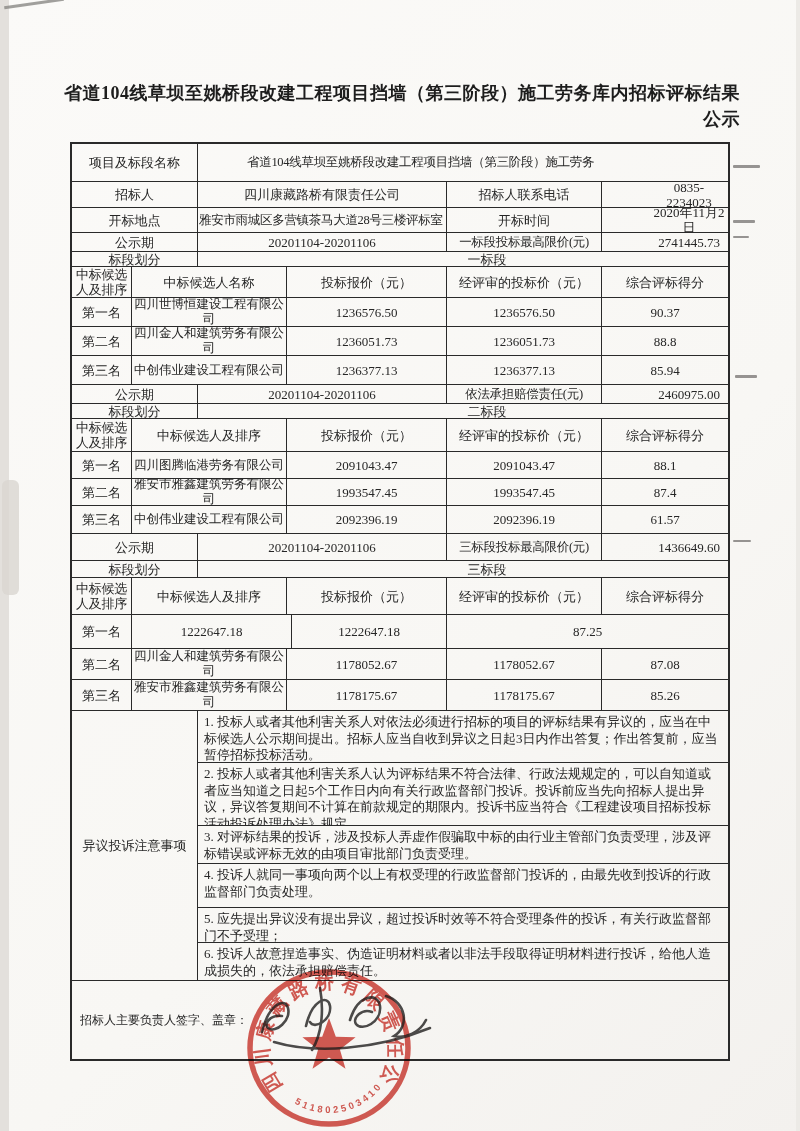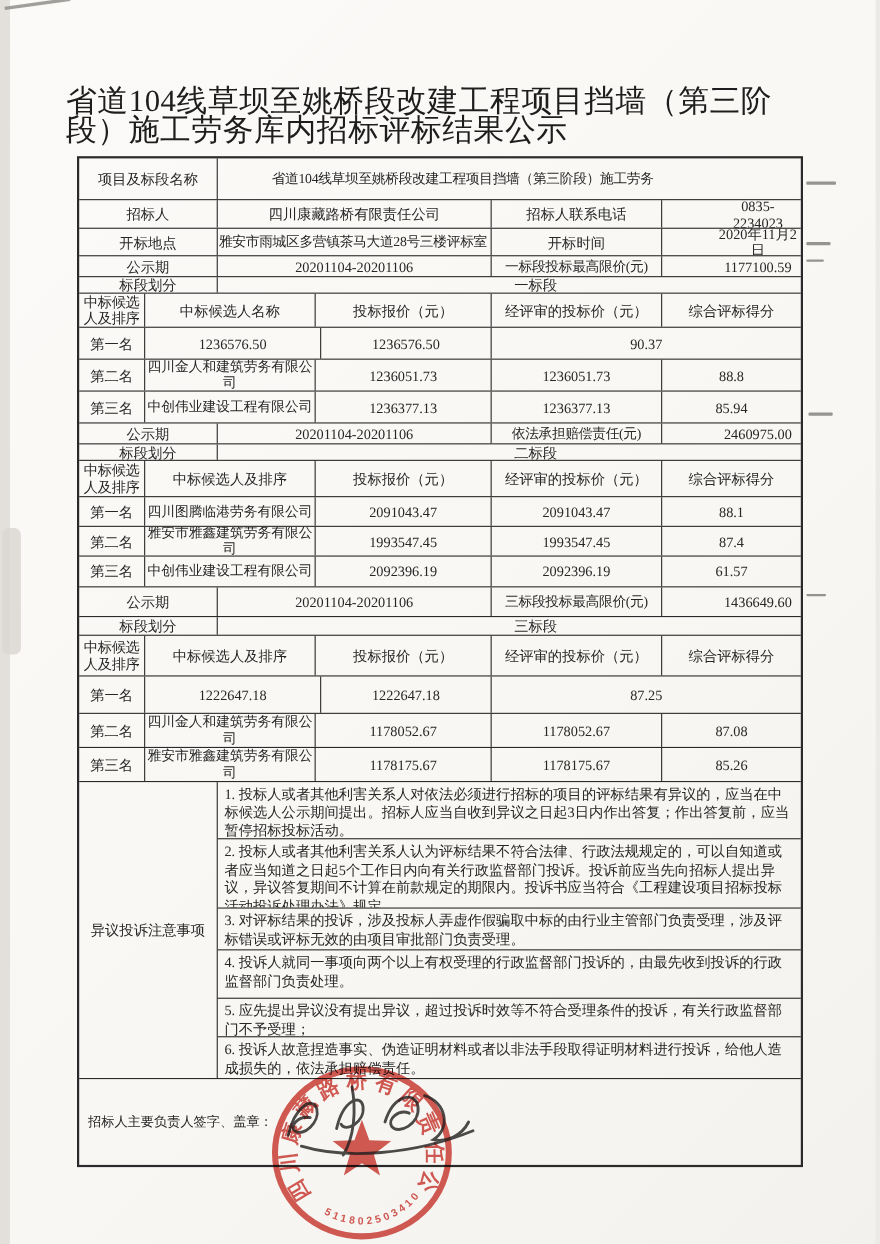--- a/index.html
+++ b/index.html
@@ -17,21 +17,21 @@
   .smudge{position:absolute;left:2px;top:480px;width:17px;height:115px;background:#d9d6d1;border-radius:6px;opacity:.8;}
   .streak{position:absolute;background:#45423f;opacity:.55;border-radius:1px;}
   .s1{left:733px;top:165px;width:27px;height:3px;}
   .s2{left:733px;top:220px;width:22px;height:3px;}
   .s3{left:733px;top:236px;width:16px;height:2px;}
   .s4{left:735px;top:375px;width:22px;height:3px;}
   .s5{left:733px;top:540px;width:18px;height:2px;}
 
   .title{
     position:absolute;left:60px;top:80px;width:680px;margin:0;
-    font-size:28px;font-weight:400;line-height:26px;text-align:left;color:#1d1d1d;
+    font-size:18px;font-weight:700;line-height:26px;text-align:right;color:#1d1d1d;
     letter-spacing:.5px;
   }
 
   .tbl{position:absolute;left:70px;top:142px;width:660px;border:2px solid #2a2a2a;box-sizing:border-box;background:transparent;}
   .row{display:flex;border-bottom:1px solid #2a2a2a;box-sizing:border-box;align-items:stretch;}
   .row:last-child{border-bottom:none;}
   .cell{
     box-sizing:border-box;border-right:1px solid #2a2a2a;
     display:flex;align-items:center;justify-content:center;
     font-size:13px;line-height:15px;text-align:center;padding:1px 2px;overflow:hidden;
@@ -95,35 +95,36 @@
       <div class="cell w-lab">开标地点</div>
       <div class="cell w-val tight left">雅安市雨城区多营镇茶马大道28号三楼评标室</div>
       <div class="cell w-lab2">开标时间</div>
       <div class="cell w-val2">2020年11月2日</div>
     </div>
 
     <div class="row" style="height:19px">
       <div class="cell w-lab">公示期</div>
       <div class="cell w-val">20201104-20201106</div>
       <div class="cell w-lab2 tight">一标段投标最高限价(元)</div>
-      <div class="cell w-val2">1177100.59</div>
+      <div class="cell w-val2">2741445.73</div>
     </div>
     <div class="row" style="height:15px">
       <div class="cell w-lab">标段划分</div>
       <div class="cell w-val2">一标段</div>
     </div>
     <div class="row hdr" style="height:31px">
       <div class="cell w-rank tight">中标候选人及排序</div>
       <div class="cell w-name">中标候选人名称</div>
       <div class="cell w-bid">投标报价（元）</div>
       <div class="cell w-eval">经评审的投标价（元）</div>
       <div class="cell w-score">综合评标得分</div>
     </div>
     <div class="row" style="height:29px">
       <div class="cell w-rank">第一名</div>
+      <div class="cell w-name">四川世博恒建设工程有限公司</div>
       <div class="cell w-bid">1236576.50</div>
       <div class="cell w-eval">1236576.50</div>
       <div class="cell w-score">90.37</div>
     </div>
     <div class="row" style="height:29px">
       <div class="cell w-rank">第二名</div>
       <div class="cell w-name">四川金人和建筑劳务有限公司</div>
       <div class="cell w-bid">1236051.73</div>
       <div class="cell w-eval">1236051.73</div>
       <div class="cell w-score">88.8</div>

